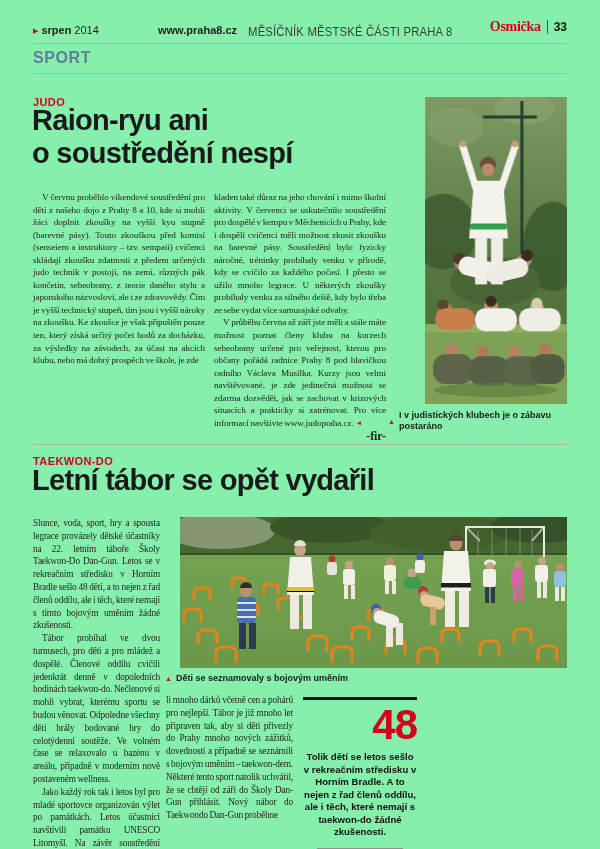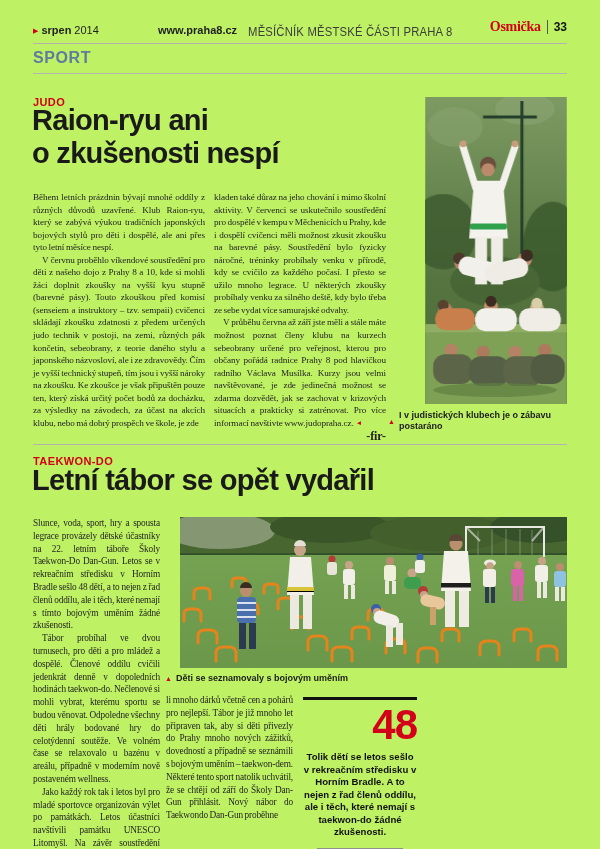--- a/index.html
+++ b/index.html
@@ -1,16 +1,16 @@
 <!DOCTYPE html>
 <html><head>
 <meta charset="utf-8">
 <style>
   html,body{margin:0;padding:0;background:#e9e9e9;}
-  .page{position:relative;width:600px;height:849px;background:#bef264;overflow:hidden;
+  .page{position:relative;width:600px;height:849px;background:#86efac;overflow:hidden;
         font-family:"Liberation Serif",serif;color:#1f1f1f;}
   .abs{position:absolute;}
   .sans{font-family:"Liberation Sans",sans-serif;}
 
   
   .mast-left{left:33px;top:24px;font-size:11px;display:flex;align-items:baseline;gap:3px;}
   .mast-arrow{color:#d40019;font-size:7px;transform:translateY(-1px);}
   .mast-month{font-weight:bold;}
   .mast-web{left:150px;top:24px;font-size:11px;font-weight:bold;margin-left:8px;}
   .mast-sub{right:148px;top:25px;font-size:12px;color:#3c3c3c;letter-spacing:0.2px;
@@ -80,25 +80,24 @@
     <span class="mast-logo">Osmička</span>
     <span class="mast-page">33</span>
   </div>
   <div class="abs rule rule1"></div>
   <div class="abs section-title sans">SPORT</div>
   <div class="abs rule rule2"></div>
 
   <div class="abs art-label judo-label sans">JUDO</div>
   <div class="abs headline judo-headline sans">
     <div>Raion-ryu ani</div>
-    <div>o zkušenosti nespí</div>
+    <div>o soustředění nespí</div>
   </div>
 
   <div class="abs bodycol judo-body judo-col1">
-    <p>Během letních prázdnin bývají mnohé oddíly z různých důvodů uzavřené. Klub Raion-ryu, který se zabývá výukou tradičních japonských bojových stylů pro děti i dospělé, ale ani přes tyto letní měsíce nespí.</p>
     <p class="ind">V červnu proběhlo víkendové soustředění pro děti z našeho dojo z Prahy 8 a 10, kde si mohli žáci doplnit zkoušky na vyšší kyu stupně (barevné pásy). Touto zkouškou před komisí (senseiem a instruktory – tzv. sempaii) cvičenci skládají zkoušku zdatnosti z předem určených judo technik v postoji, na zemi, různých pák končetin, sebeobrany, z teorie daného stylu a japonského názvosloví, ale i ze zdravovědy. Čím je vyšší technický stupeň, tím jsou i vyšší nároky na zkoušku. Ke zkoušce je však připuštěn pouze ten, který získá určitý počet bodů za docházku, za výsledky na závodech, za účast na akcích klubu, nebo má dobrý prospěch ve škole, je zde</p>
   </div>
   <div class="abs bodycol judo-body judo-col2 relcol">
     <p>kladen také důraz na jeho chování i mimo školní aktivity. V červenci se uskutečnilo soustředění pro dospělé v kempu v Měchenicích u Prahy, kde i dospělí cvičenci měli možnost zkusit zkoušku na barevné pásy. Soustředění bylo fyzicky náročné, tréninky probíhaly venku v přírodě, kdy se cvičilo za každého počasí. I přesto se užilo mnoho legrace. U některých zkoušky probíhaly venku za silného deště, kdy bylo třeba ze sebe vydat více samurajské odvahy.</p>
     <p class="ind"><span>V průběhu června až září jste měli a stále máte možnost poznat členy klubu na kurzech sebeobrany určené pro veřejnost, kterou pro občany pořádá radnice Prahy 8 pod hlavičkou radního Václava Musílka. Kurzy jsou velmi navštěvované, je zde jedinečná možnost se zdarma dozvědět, jak se zachovat v krizových situacích a prakticky si zatrénovat. Pro více informací navštivte www.judopraha.cz.</span><span class="endmark">◄</span></p>
     <span class="sig">-fir-</span>
   </div>
 
   <svg class="abs photo judo-photo" viewBox="0 0 142 308">
     <defs>

